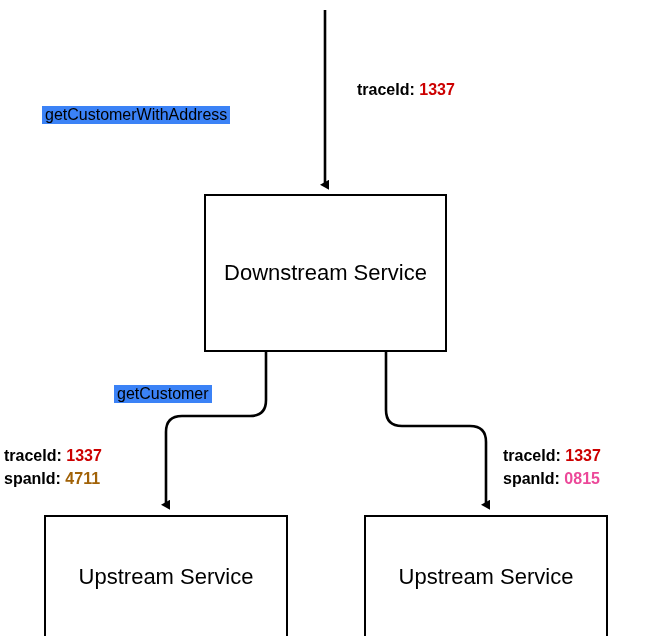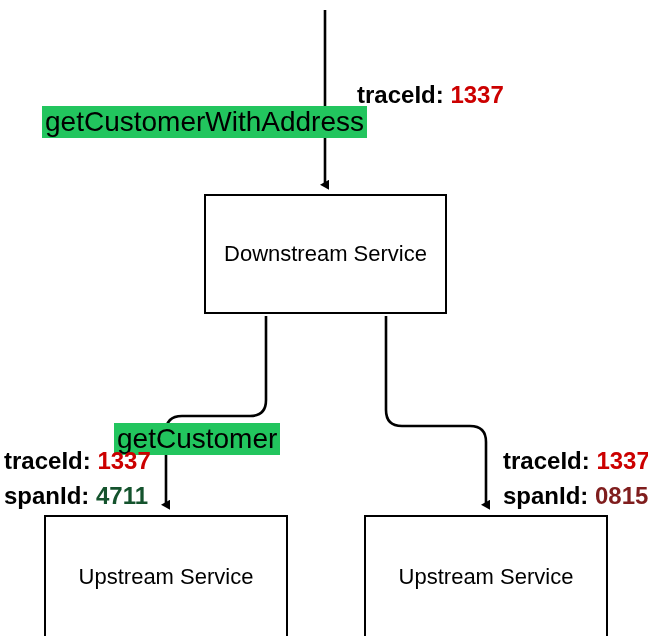--- a/index.html
+++ b/index.html
@@ -34,48 +34,48 @@
     justify-content: center;
   }
   .node-label {
     font-size: 22px;
     color: #000000;
     line-height: 1.1;
     white-space: nowrap;
   }
   .edge-label {
     position: absolute;
-    font-size: 28px;
+    font-size: 16px;
     color: #000000;
     white-space: nowrap;
-    background: #22c55e;
+    background: #3b82f6;
     padding: 0 3px;
     line-height: 1.15;
   }
   .meta {
     position: absolute;
-    font-size: 24px;
+    font-size: 16px;
     font-weight: bold;
     color: #000000;
     white-space: nowrap;
     line-height: 1.45;
   }
   .meta .k { color: #000000; }
   .meta .v-red { color: #cc0000; }
-  .meta .v-blue { color: #14532d; }
-  .meta .v-green { color: #7f1d1d; }
+  .meta .v-blue { color: #a16207; }
+  .meta .v-green { color: #ec4899; }
 
   
-  #node-downstream { left: 204px; top: 194px; width: 243px; height: 120px; }
+  #node-downstream { left: 204px; top: 194px; width: 243px; height: 158px; }
   #node-upstream-left { left: 44px; top: 515px; width: 244px; height: 124px; }
   #node-upstream-right { left: 364px; top: 515px; width: 244px; height: 124px; }
 
   
   #label-root { left: 42px; top: 106px; }
-  #label-left { left: 114px; top: 385px; margin-top: 38px; }
+  #label-left { left: 114px; top: 385px; }
   #label-right { left: 399px; top: 386px; }
 
   
   #meta-root { left: 357px; top: 78px; }
   #meta-left { left: 4px; top: 444px; }
   #meta-right { left: 503px; top: 444px; }
 </style>
 </head>
 <body>
 

